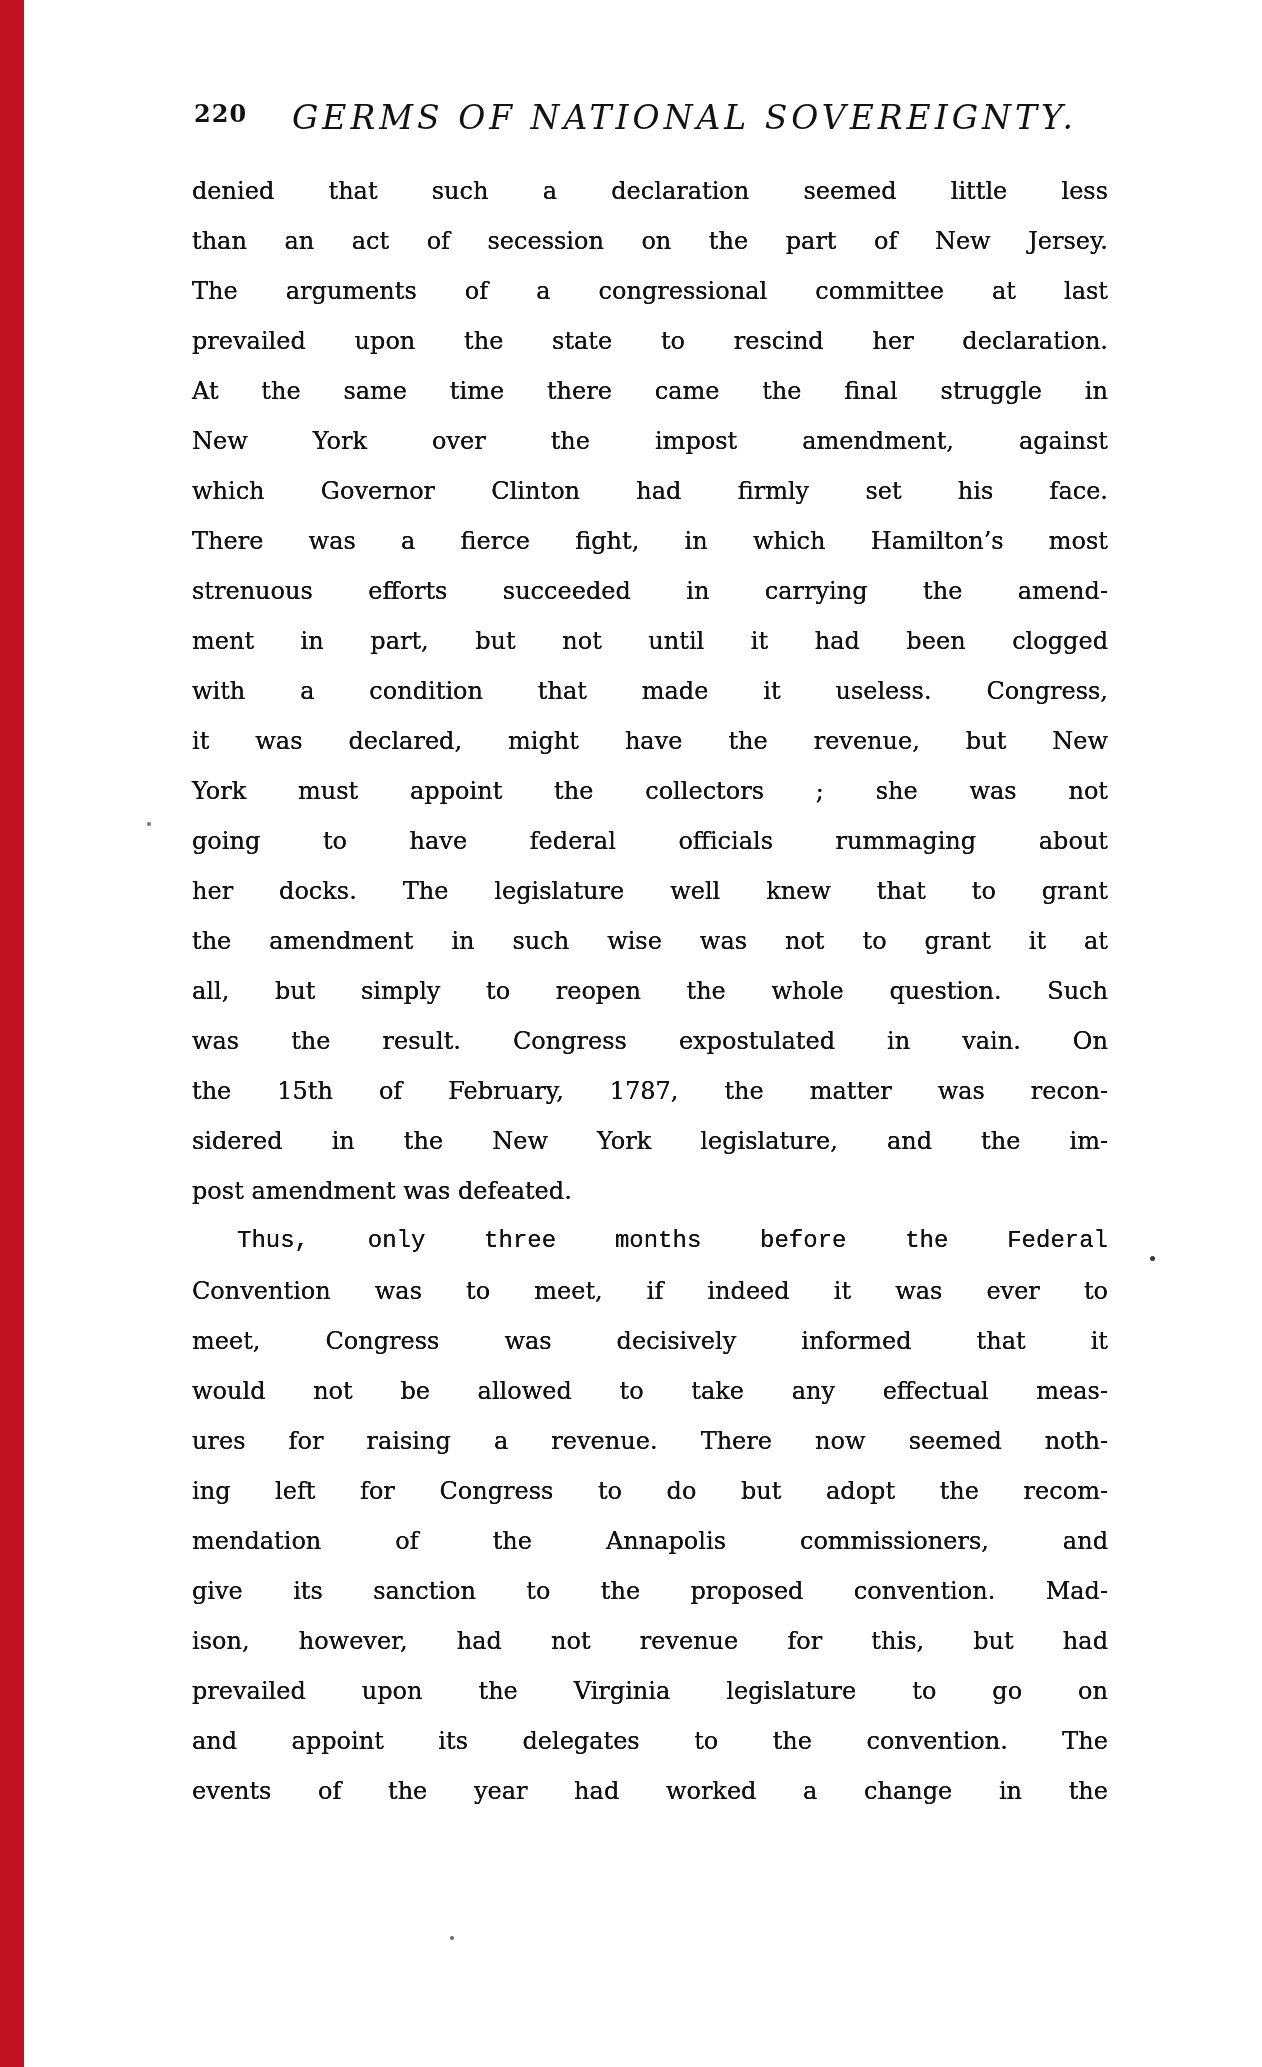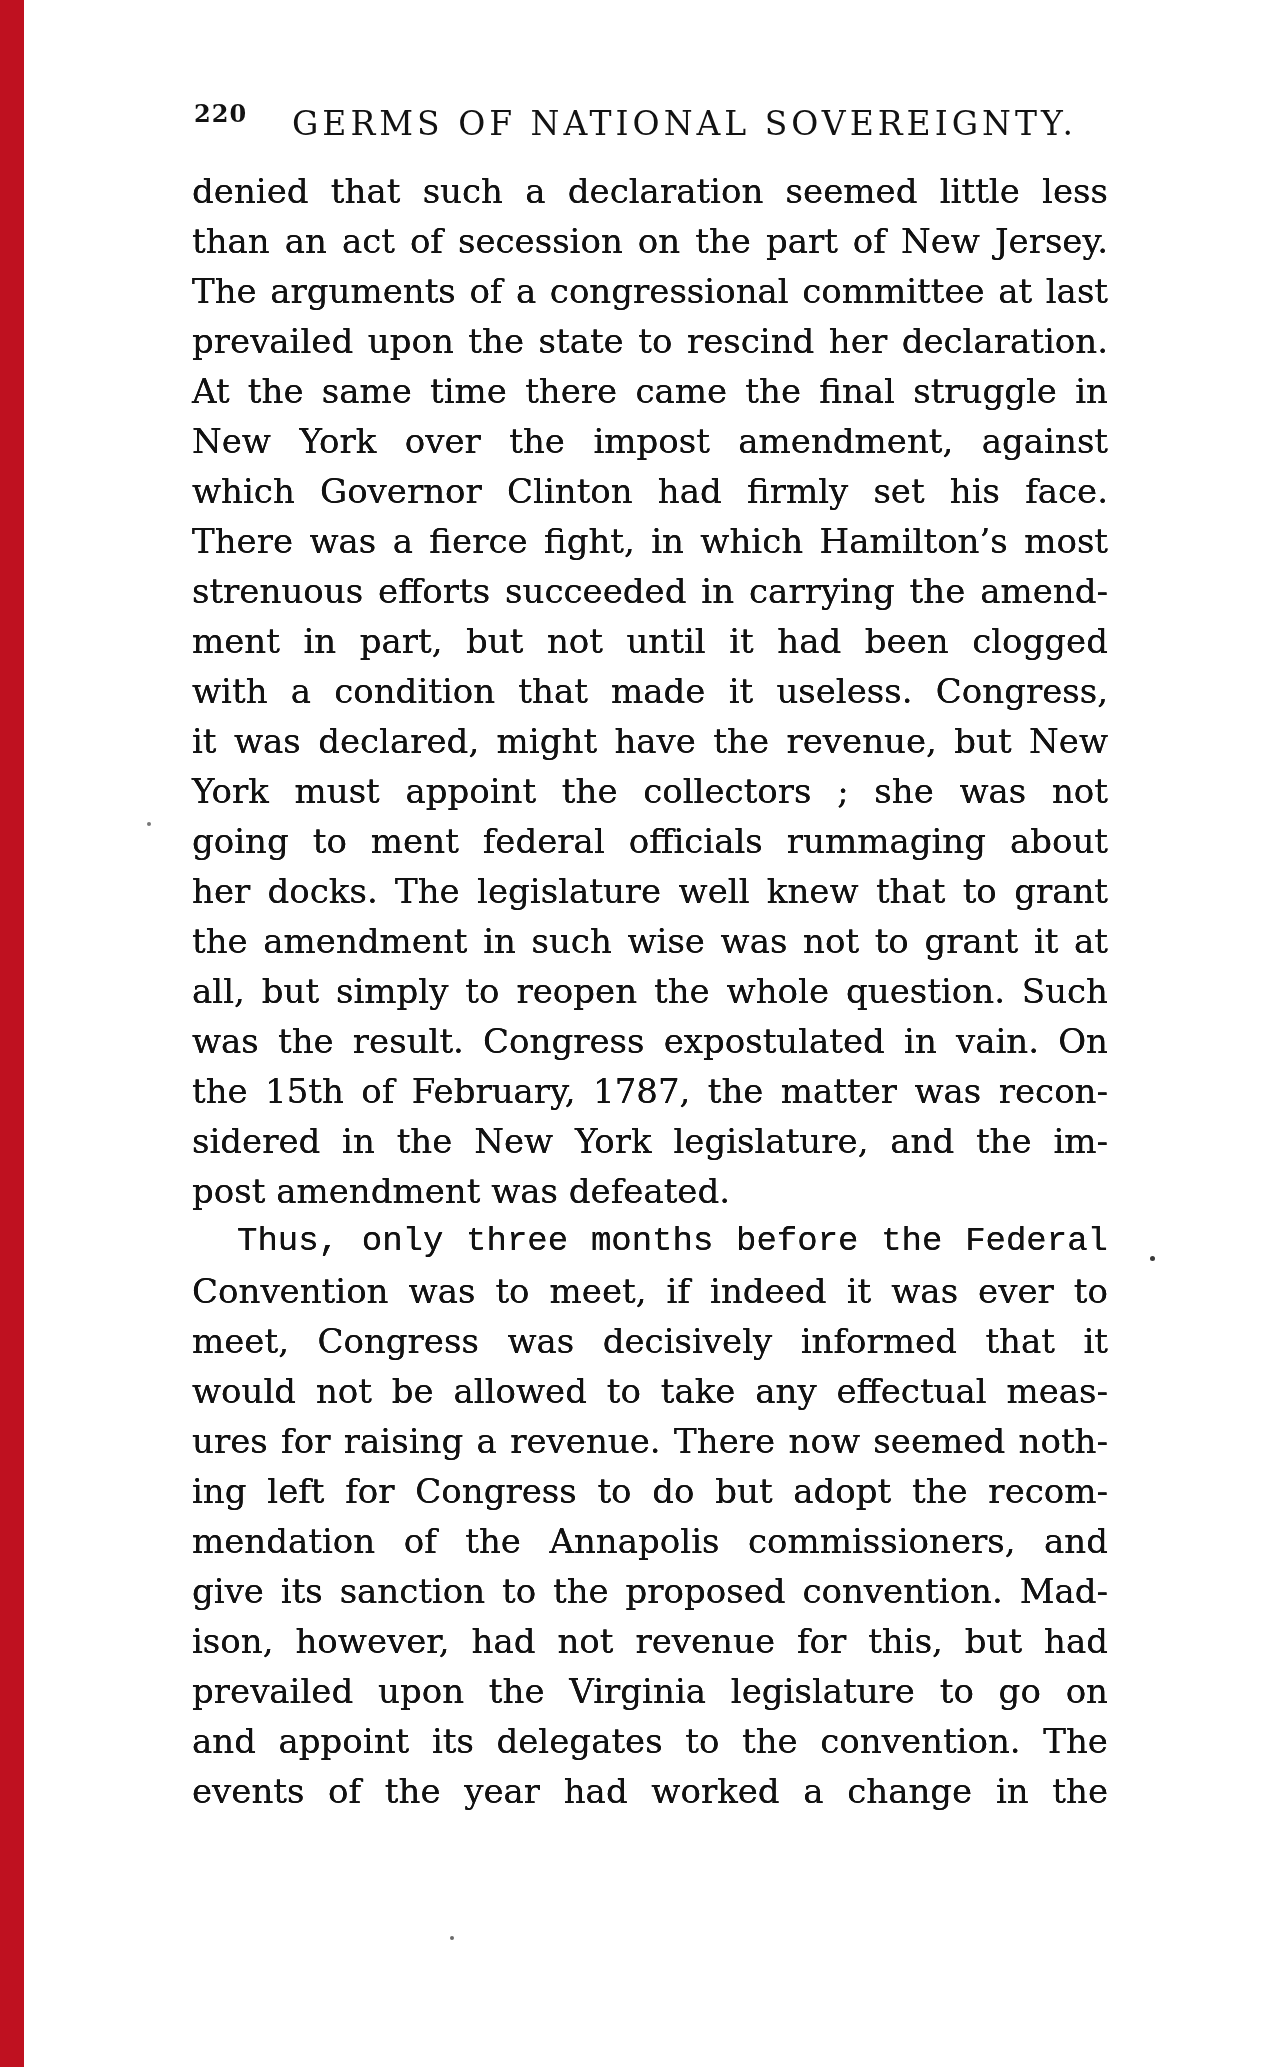--- a/index.html
+++ b/index.html
@@ -16,27 +16,27 @@
   }
   .page-header{
     position:absolute;left:192px;top:96px;width:916px;height:44px;
     white-space:nowrap;
   }
   .page-number{
     position:absolute;left:2px;top:3px;
     font-size:24px;font-weight:700;letter-spacing:1px;
   }
   .running-title{
-    position:absolute;left:100px;top:8px;
-    font-size:33px;letter-spacing:4px;
+    position:absolute;left:100px;top:2px;
+    font-size:33px;font-style:italic;letter-spacing:4px;
     white-space:nowrap;
   }
   .textblock{
     position:absolute;left:192px;top:166px;width:916px;
-    font-size:34px;line-height:50px;
+    font-size:24px;line-height:50px;
     text-shadow:0 0 0.5px #000;
   }
   .line{
     height:50px;
     text-align:justify;
     -moz-text-align-last:justify;
     text-align-last:justify;
     overflow:visible;
     white-space:normal;
   }
@@ -72,21 +72,21 @@
     <div class="line">prevailed upon the state to rescind her declaration.</div>
     <div class="line">At the same time there came the final struggle in</div>
     <div class="line">New York over the impost amendment, against</div>
     <div class="line">which Governor Clinton had firmly set his face.</div>
     <div class="line">There was a fierce fight, in which Hamilton’s most</div>
     <div class="line">strenuous efforts succeeded in carrying the amend-</div>
     <div class="line">ment in part, but not until it had been clogged</div>
     <div class="line">with a condition that made it useless.  Congress,</div>
     <div class="line">it was declared, might have the revenue, but New</div>
     <div class="line">York must appoint the collectors ; she was not</div>
-    <div class="line">going to ment federal officials rummaging about</div>
+    <div class="line">going to have federal officials rummaging about</div>
     <div class="line">her docks.  The legislature well knew that to grant</div>
     <div class="line">the amendment in such wise was not to grant it at</div>
     <div class="line">all, but simply to reopen the whole question.  Such</div>
     <div class="line">was the result.  Congress expostulated in vain.  On</div>
     <div class="line">the 15th of February, 1787, the matter was recon-</div>
     <div class="line">sidered in the New York legislature, and the im-</div>
     <div class="line ragged">post amendment was defeated.</div>
     <div class="line indent">Thus, only three months before the Federal</div>
     <div class="line">Convention was to meet, if indeed it was ever to</div>
     <div class="line">meet, Congress was decisively informed that it</div>

